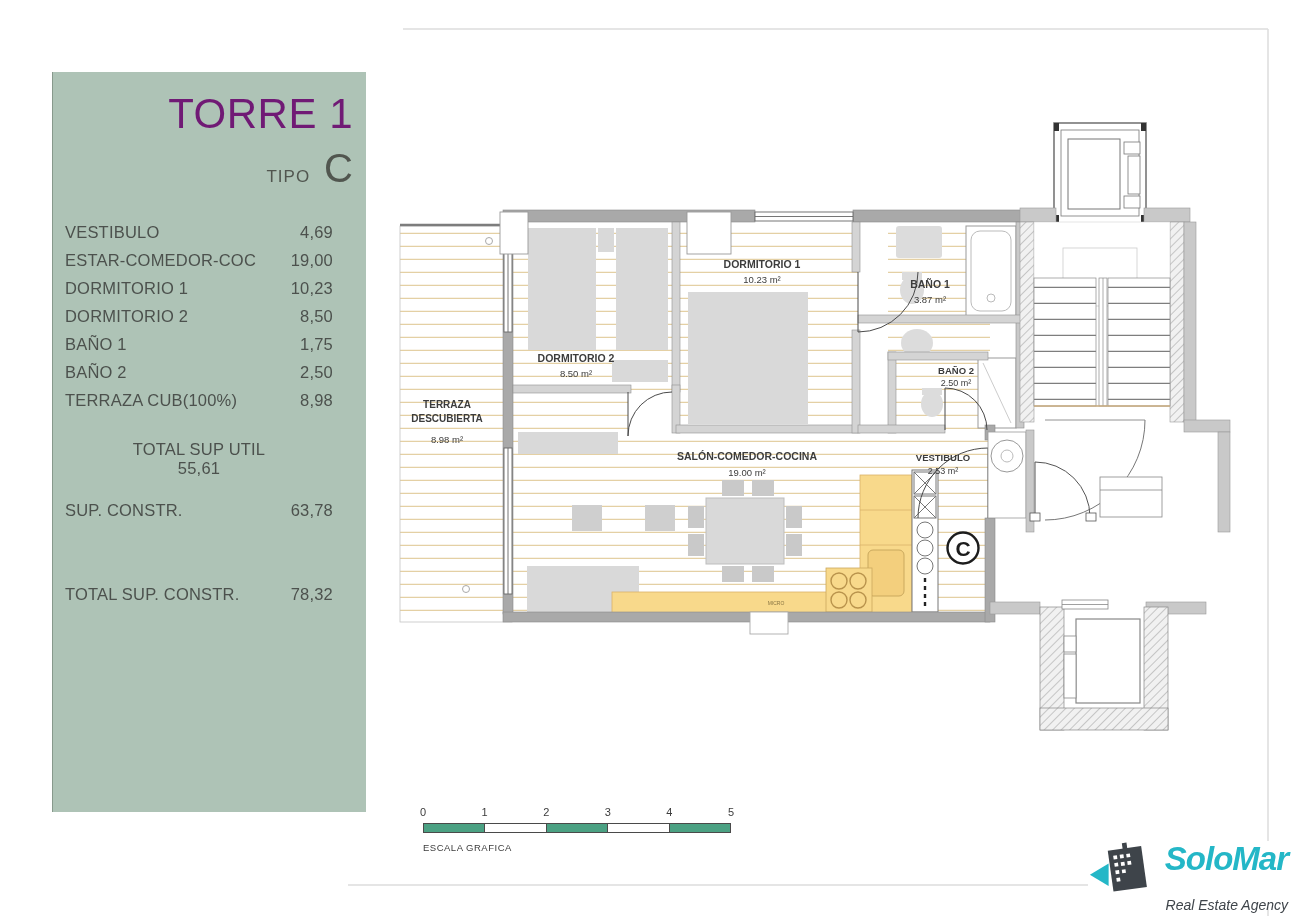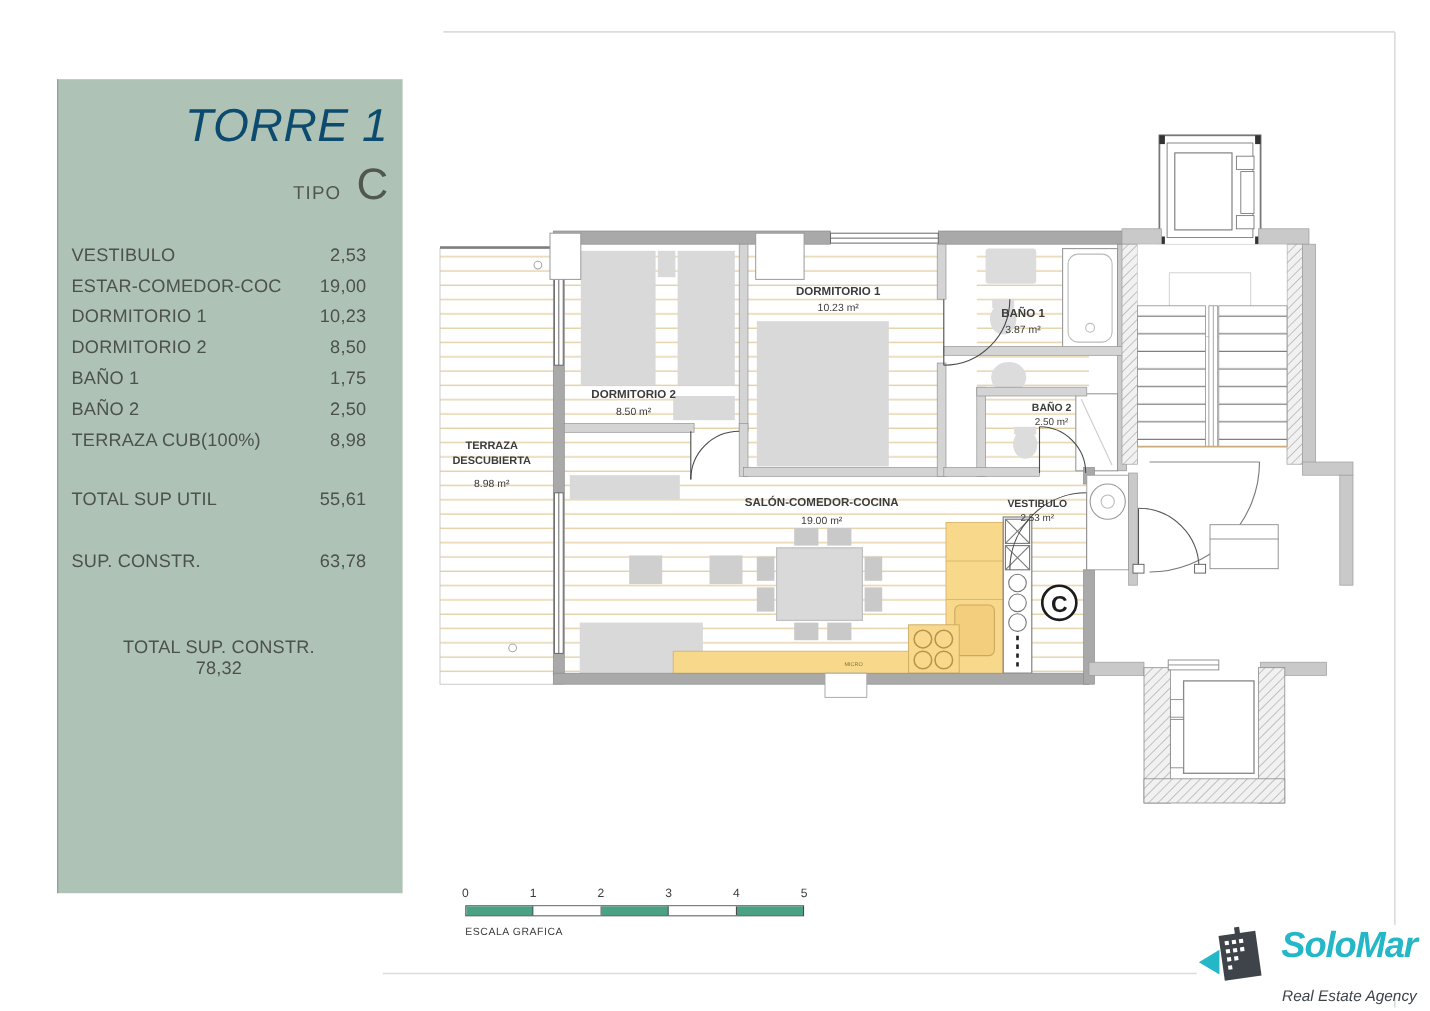--- a/index.html
+++ b/index.html
@@ -16,30 +16,30 @@
     font-family:"Liberation Sans",sans-serif;overflow:hidden;
   }
   svg text{font-family:"Liberation Sans",sans-serif;}
 
   
   .panel{
     position:absolute;left:52px;top:72px;width:313px;height:740px;
     background:var(--panel-green);color:var(--panel-text);
     border-left:1px solid #87998c;
   }
-  .p-title{position:absolute;top:18px;right:13px;font-size:42px;letter-spacing:.5px;color:#0c4a6e;white-space:nowrap;font-style:italic;}
+  .p-title{position:absolute;top:18px;right:13px;font-size:42px;letter-spacing:.5px;color:#701a75;white-space:nowrap;}
   .p-tipo{position:absolute;top:74px;right:13px;display:flex;align-items:baseline;gap:14px;color:#51564f;}
   .p-tipo .t1{font-size:17px;letter-spacing:1px;}
   .p-tipo .t2{font-size:40px;}
   .rows{position:absolute;top:146px;left:0;right:0;}
   .row{height:28px;display:flex;align-items:center;justify-content:space-between;
        padding:0 33px 0 12px;font-size:16.5px;letter-spacing:.2px;}
   .row.abs{position:absolute;left:0;right:0;}
   .row.ind{}
-  .r-util{top:368px;} .r-c1{top:424px;} .r-c2{top:452px;} .r-total{top:508px;flex-direction:column;}
+  .r-util{top:368px;flex-direction:column;} .r-c1{top:424px;} .r-c2{top:452px;} .r-total{top:508px;}
 
   
   .scalebar{position:absolute;left:423px;top:806px;width:308px;}
   .ticks{position:relative;height:14px;font-size:11px;color:#3c3c3c;}
   .ticks span{position:absolute;transform:translateX(-50%);}
   .sbar{margin-top:3px;height:10px;border:1px solid #4a4a4a;display:flex;box-sizing:border-box;}
   .seg{flex:1;}
   .seg.g{background:var(--scale-green);border-right:1px solid #4a4a4a;}
   .seg.w{background:#ffffff;border-right:1px solid #4a4a4a;}
   .seg:last-child{border-right:none;}
@@ -303,21 +303,21 @@
 <div class="panel">
   <div class="p-title">TORRE 1</div>
   <div class="p-tipo">
     <span class="t1">TIPO</span>
     <span class="t2">C</span>
   </div>
 
   <div class="rows">
     <div class="row">
       <span>VESTIBULO</span>
-      <span>2,53</span>
+      <span>4,69</span>
     </div>
     <div class="row">
       <span>ESTAR-COMEDOR-COC</span>
       <span>19,00</span>
     </div>
     <div class="row">
       <span>DORMITORIO 1</span>
       <span>10,23</span>
     </div>
     <div class="row">

